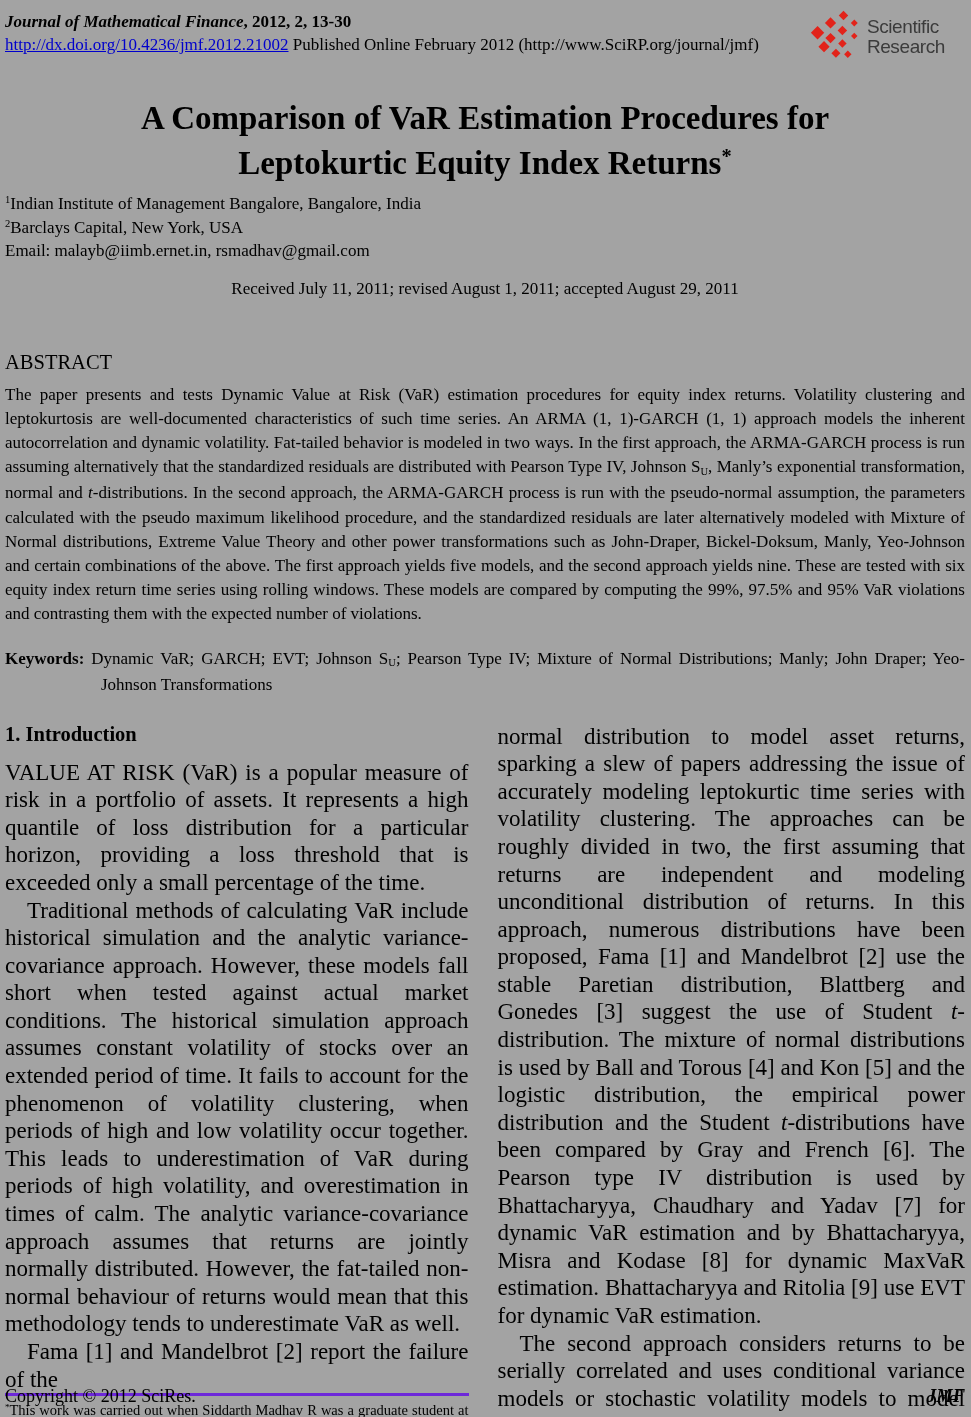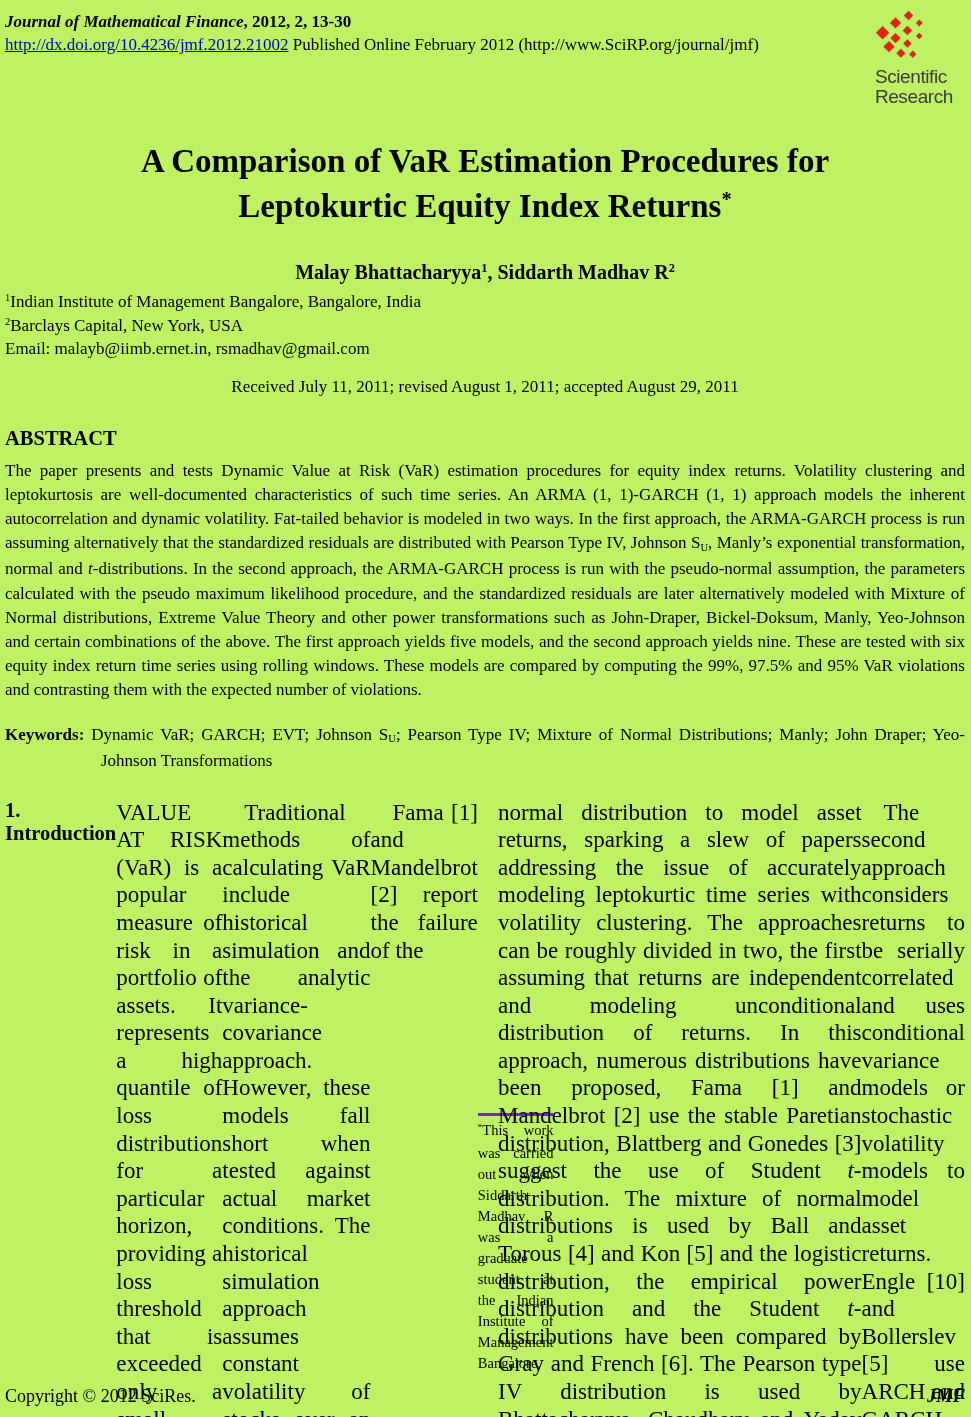--- a/index.html
+++ b/index.html
@@ -3,59 +3,59 @@
 <meta charset="utf-8">
 <style>
   * { margin:0; padding:0; box-sizing:border-box; }
   html,body { background:#ffffff; }
   body { width:971px; height:1417px; overflow:hidden; }
   .page {
     width:971px; height:1417px;
     padding:10px 6px 10px 5px;
     display:flex; flex-direction:column;
     font-family:"Liberation Serif","DejaVu Serif",serif;
-    color:#000; background:#bef264; overflow:hidden;
+    color:#000; background:#a3a3a3; overflow:hidden;
   }
   
   .rt-b  { font-weight:bold; }
   .rt-i  { font-style:italic; }
   .rt-bi { font-weight:bold; font-style:italic; }
   .rt-sup{ font-size:0.62em; position:relative; top:-0.55em; }
   .rt-sub{ font-size:0.62em; position:relative; top:0.28em; }
   .rt-link, a.doi { color:#0000cc; text-decoration:underline; }
   .rt-b.rt-sup, .rt-sup.rt-b { font-weight:bold; }
 
   
   .hdr { display:flex; justify-content:space-between; align-items:flex-start; }
   .hdr-left { font-size:17px; line-height:23px; }
-  .logo { display:flex; gap:3px; margin-right:12px;flex-direction:column; }
+  .logo { display:flex; align-items:center; gap:3px; margin-right:20px; }
   .logo svg { width:54px; height:54px; display:block; }
   .logo-text {
     font-family:"Liberation Sans","DejaVu Sans",sans-serif;
     font-size:19px; line-height:20px; color:#3b3b3b; letter-spacing:-0.4px;
   }
 
   
   .title {
     margin-top:32px; text-align:center;
     font-size:33px; font-weight:bold; line-height:45px;
   }
   .authors { margin-top:26px; text-align:center; font-size:20px; font-weight:bold; line-height:26px; }
   .affil  { text-align:left; font-size:17px; line-height:21.5px; margin-top:3px; }
   .received { margin-top:17px; text-align:center; font-size:17px; }
 
   
-  .abs-head { margin-top:30px; font-size:20.5px; font-weight:bold; }
+  .abs-head { margin-top:52px; font-size:20.5px; font-weight:normal; }
   .abs-body { margin-top:9px; font-size:17px; line-height:24.2px; text-align:justify; }
   .keywords { margin-top:20px; font-size:17px; line-height:24px; text-align:justify;
               padding-left:96px; text-indent:-96px; }
 
   
   .cols { display:flex; gap:29px; margin-top:26px; flex:1 1 auto; min-height:0; }
-  .col  { width:464px; display:flex; flex-direction:row; }
+  .col  { width:464px; display:flex; flex-direction:column; }
   .col-r{ width:468px; }
   .sec-head { font-size:20.5px; font-weight:bold; margin-bottom:13px; }
   p.body { font-size:23px; line-height:27.6px; text-align:justify; }
   p.indent { text-indent:22px; }
 
   .footnote {
     margin-top:auto; border-top:3px solid #6d28d9; padding-top:4px;
     font-size:14.5px; line-height:21px; text-align:justify;
   }
 
@@ -95,21 +95,20 @@
         <span>Research</span>
       </div>
     </div>
   </div>
 
   <h1 class="title">
     <span>A Comparison of VaR Estimation Procedures for</span><br>
     <span><span>Leptokurtic Equity Index Returns</span><span class="rt-sup">*</span></span>
   </h1>
 
-  <div class="authors"><span class="rt-b">Malay Bhattacharyya</span><span class="rt-b rt-sup">1</span><span class="rt-b">, Siddarth Madhav R</span><span class="rt-b rt-sup">2</span></div>
   <div class="affil">
     <div><span class="rt-sup">1</span><span>Indian Institute of Management Bangalore, Bangalore, India</span></div>
     <div><span class="rt-sup">2</span><span>Barclays Capital, New York, USA</span></div>
     <div>Email: malayb@iimb.ernet.in, rsmadhav@gmail.com</div>
   </div>
 
   <div class="received">Received July 11, 2011; revised August 1, 2011; accepted August 29, 2011</div>
 
   <div class="abs-head">ABSTRACT</div>
   <div class="abs-body"><span>The paper presents and tests Dynamic Value at Risk (VaR) estimation procedures for equity index returns. Volatility clustering and leptokurtosis are well-documented characteristics of such time series. An ARMA (1, 1)-GARCH (1, 1) approach models the inherent autocorrelation and dynamic volatility. Fat-tailed behavior is modeled in two ways. In the first approach, the ARMA-GARCH process is run assuming alternatively that the standardized residuals are distributed with Pearson Type IV, Johnson S</span><span class="rt-sub">U</span><span>, Manly’s exponential transformation, normal and </span><span class="rt-i">t</span><span>-distributions. In the second approach, the ARMA-GARCH process is run with the pseudo-normal assumption, the parameters calculated with the pseudo maximum likelihood procedure, and the standardized residuals are later alternatively modeled with Mixture of Normal distributions, Extreme Value Theory and other power transformations such as John-Draper, Bickel-Doksum, Manly, Yeo-Johnson and certain combinations of the above. The first approach yields five models, and the second approach yields nine. These are tested with six equity index return time series using rolling windows. These models are compared by computing the 99%, 97.5% and 95% VaR violations and contrasting them with the expected number of violations.</span></div>

